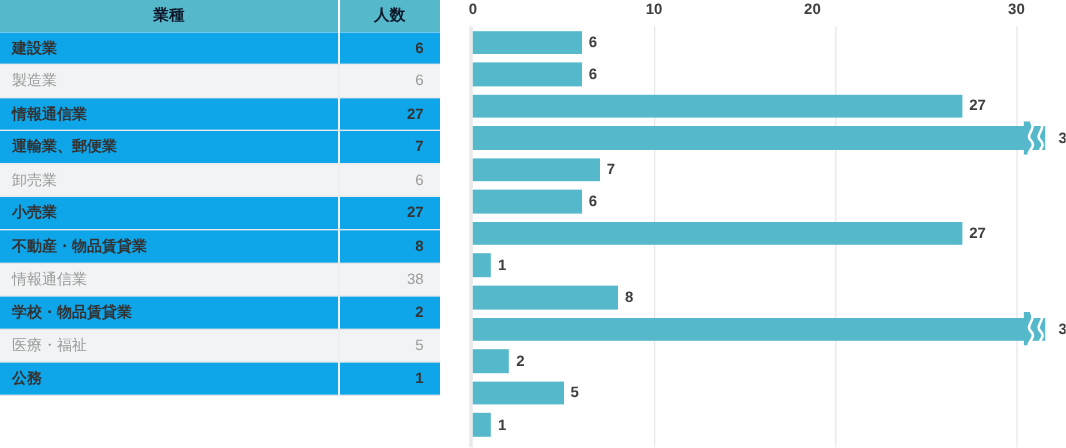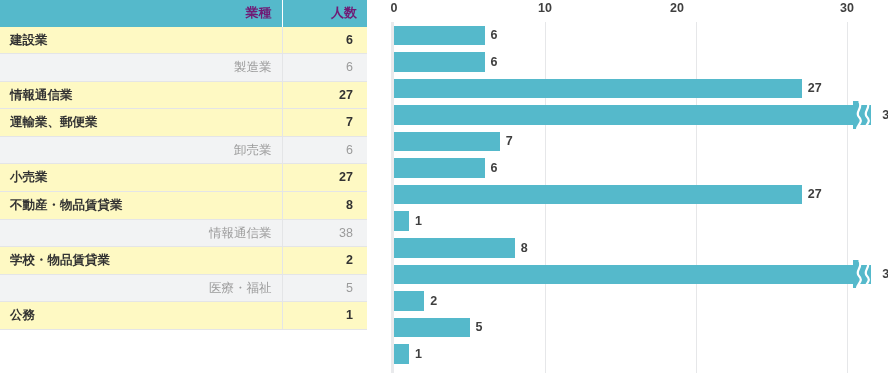--- a/index.html
+++ b/index.html
@@ -36,41 +36,40 @@
   table.data-table td {
     height: 26.57px;
     padding: 0 10px;
     font-size: 12.5px;
     line-height: 26.57px;
     white-space: nowrap;
     overflow: hidden;
   }
   table.data-table thead th {
     background: #55b9cb;
-    color: #701a75;
-    font-weight: bold;
-    text-align: right;
+    color: #0f172a;
+    font-weight: bold;
+    text-align: center;
     font-size: 13px;
   }
   table.data-table thead th.count-col {
     border-left: 1px solid #ffffff;
   }
   .col-name { width: 282px; }
   .col-count { width: 85px; }
 
   table.data-table tbody tr.row-odd td {
-    background: #fef9c3;
+    background: #0ea5e9;
     color: #333333;
     font-weight: bold;
   }
   table.data-table tbody tr.row-even td {
     background: #f2f3f4;
     color: #9b9b9b;
     font-weight: normal;
-    text-align: right;
   }
   table.data-table tbody td {
     border-bottom: 1px solid #e4e5e7;
   }
   table.data-table tbody td.cell-name {
     text-align: left;
     border-right: 1px solid #e4e5e7;
   }
   table.data-table tbody td.cell-count {
     text-align: right;

